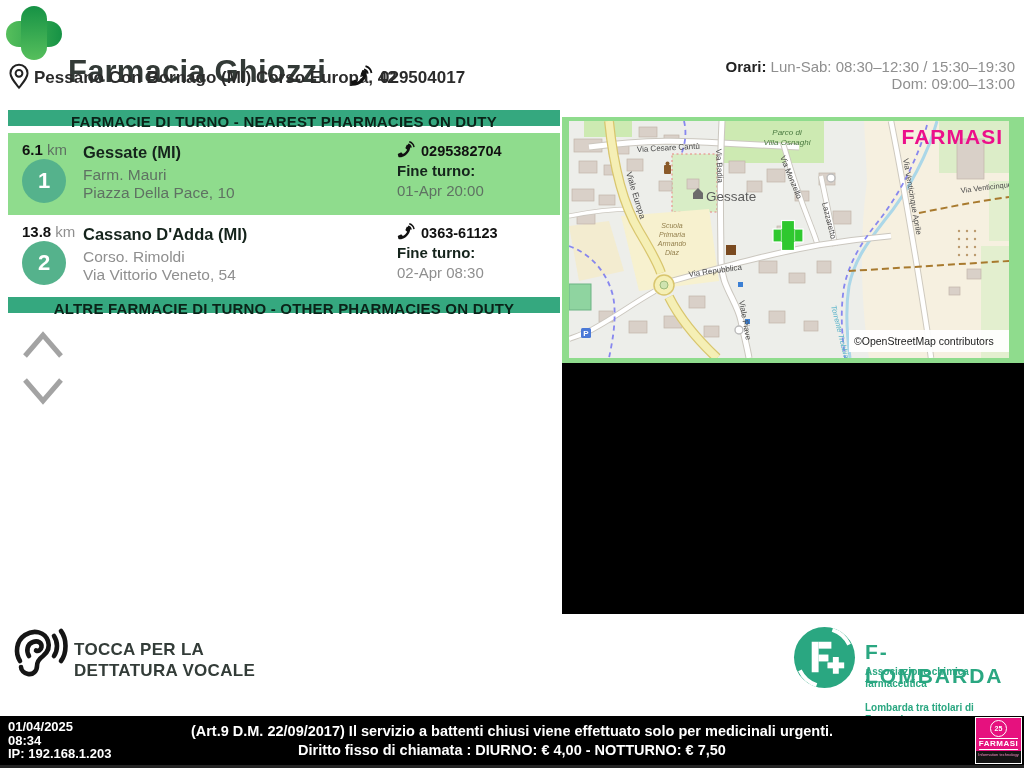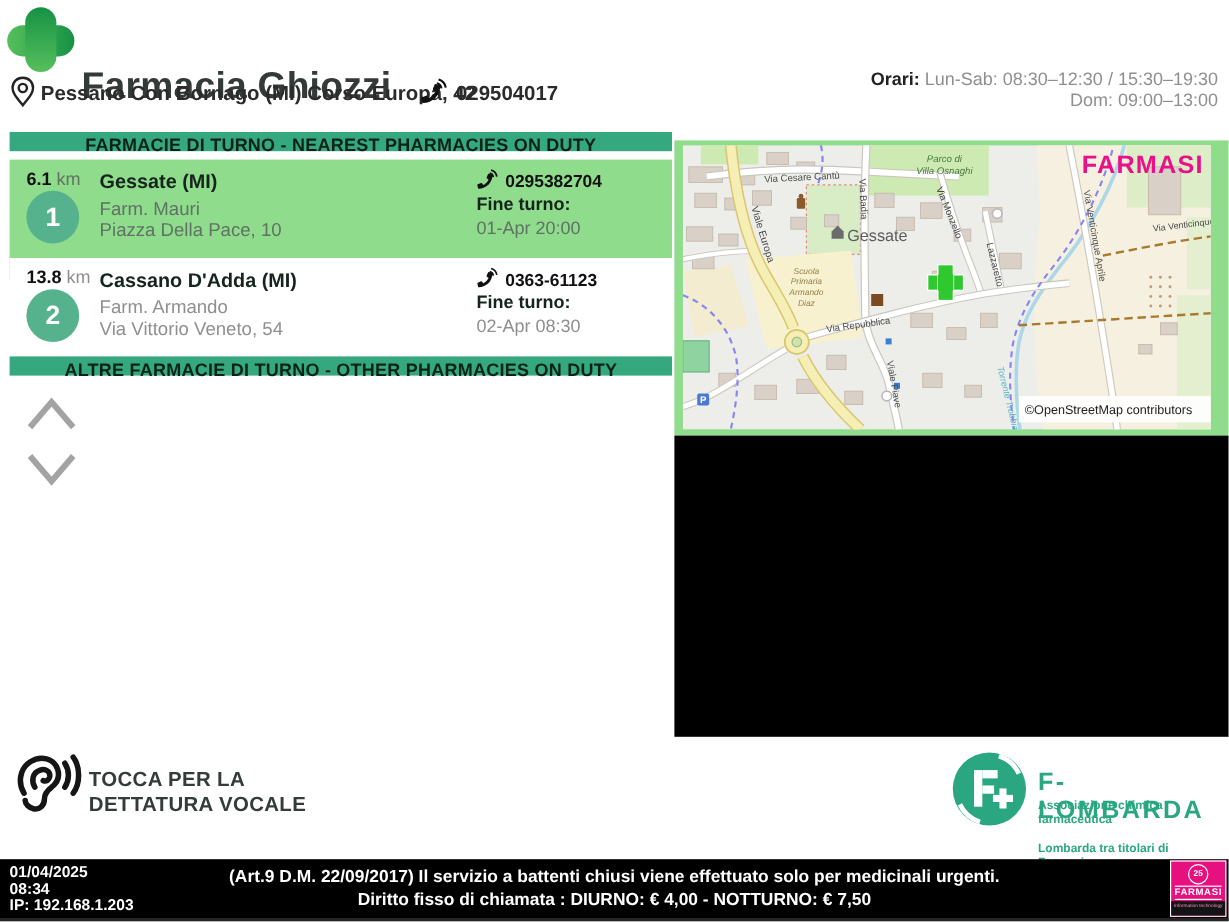--- a/index.html
+++ b/index.html
@@ -118,21 +118,21 @@
         <span>0295382704</span>
       </div>
       <div class="fine">Fine turno:</div>
       <div class="endt gray-on-green">01-Apr 20:00</div>
     </div>
 
     <div class="item item2">
       <div class="dist"><span style="font-weight:700;color:#111;">13.8</span><span class="gray-on-white"> km</span></div>
       <div class="rank">2</div>
       <div class="city">Cassano D'Adda (MI)</div>
-      <div class="pname gray-on-white">Farm. Armando</div>
+      <div class="pname gray-on-white">Corso. Rimoldi</div>
       <div class="paddr gray-on-white">Via Vittorio Veneto, 54</div>
       <div class="rphone">
         <span><svg width="19" height="19" viewBox="0 0 24 24">
               <path d="M493.4 24.6l-104-24c-11.3-2.6-22.9 3.3-27.5 13.9l-48 112c-4.2 9.8-1.4 21.3 6.9 28l60.6 49.6c-36 76.7-98.9 140.5-177.2 177.2l-49.6-60.6c-6.8-8.3-18.2-11.1-28-6.9l-112 48C3.9 366.5-2 378.1.6 389.4l24 104C27.1 504.2 36.7 512 48 512c256.1 0 464-207.5 464-464 0-11.2-7.7-20.9-18.6-23.4z" transform="translate(1,6) scale(0.031)" fill="#111"></path>
               <path d="M15.5 2.2 A8.5 8.5 0 0 1 21.5 9" fill="none" stroke="#111" stroke-width="1.8"></path>
               <path d="M14 5.4 A5 5 0 0 1 17.8 9.6" fill="none" stroke="#111" stroke-width="1.8"></path>
             </svg></span>
         <span>0363-61123</span>
       </div>
       <div class="fine">Fine turno:</div>

